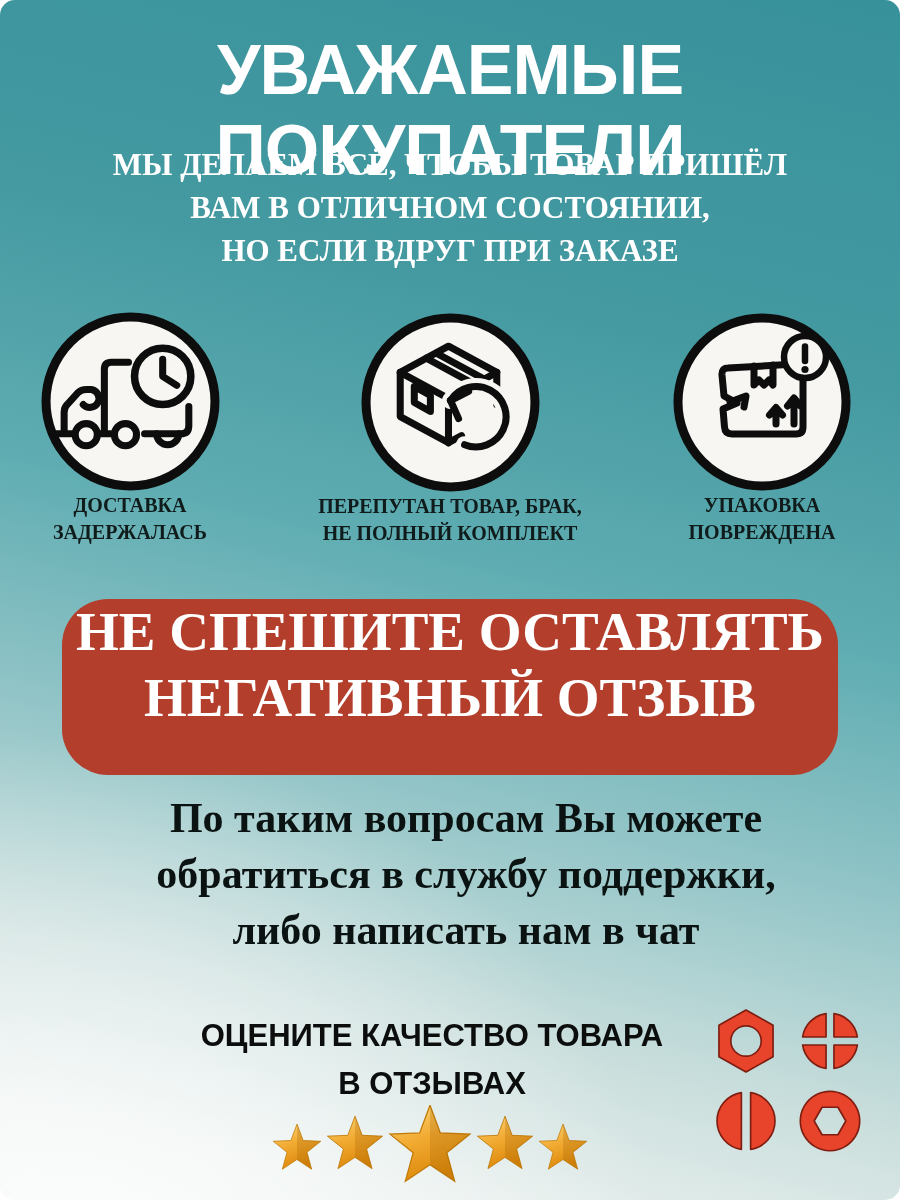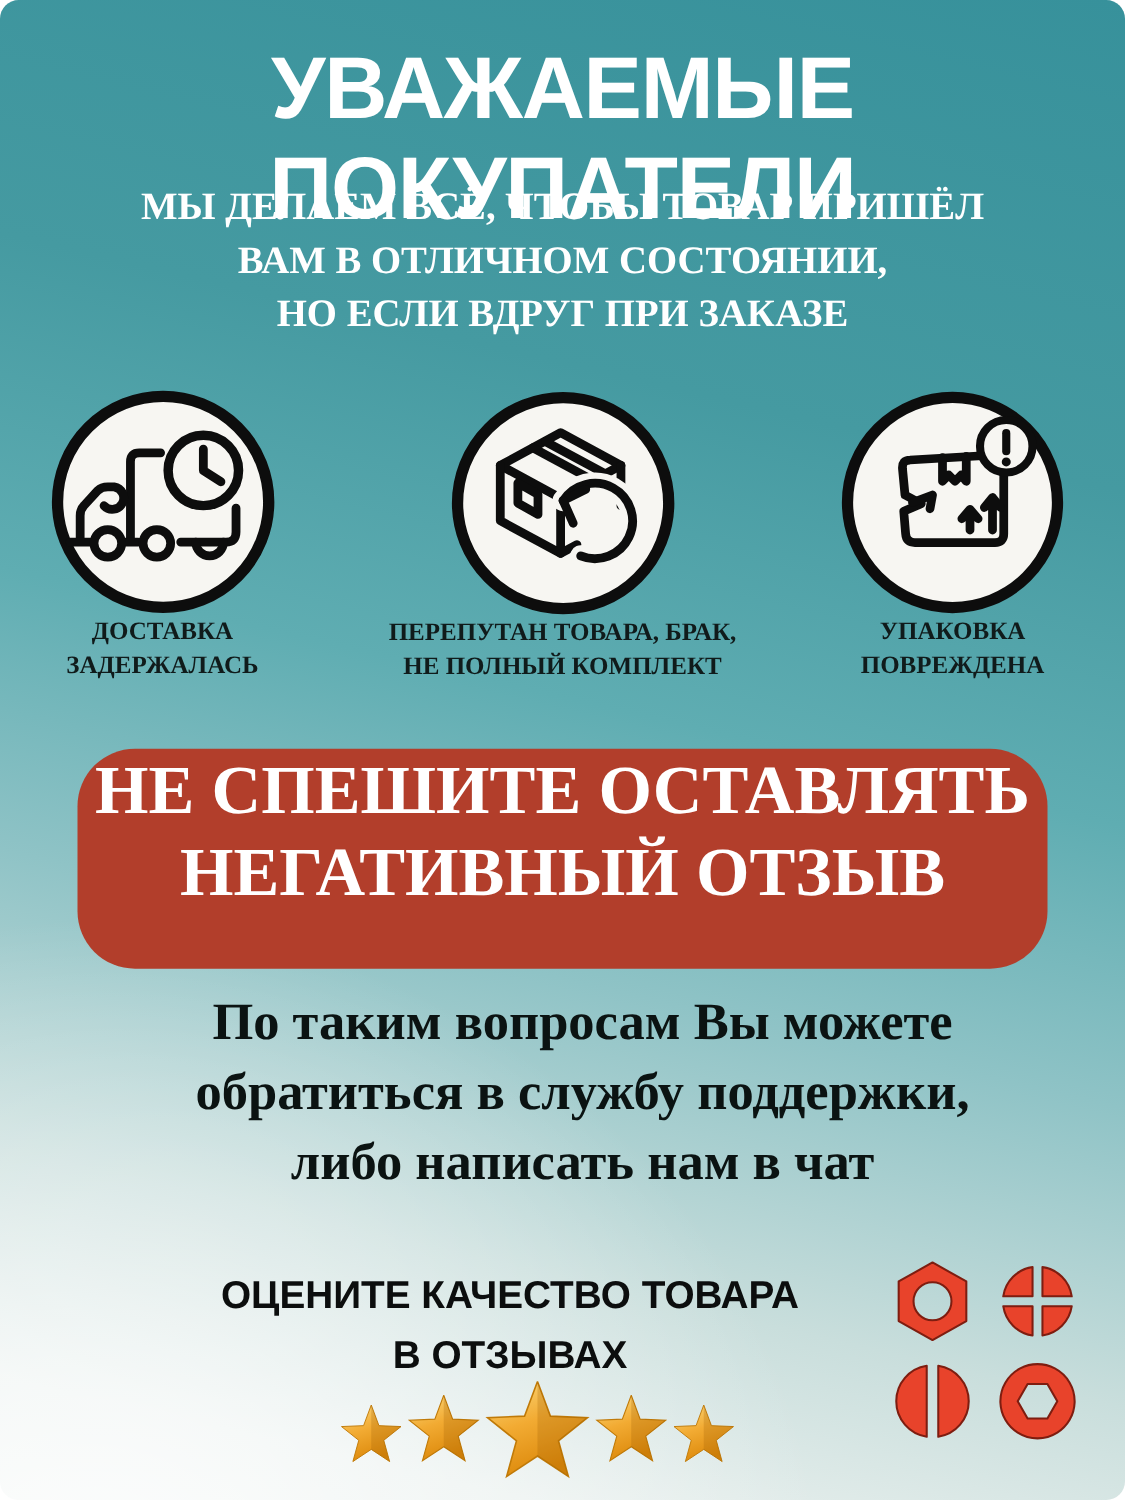--- a/index.html
+++ b/index.html
@@ -46,21 +46,21 @@
   .support{
     position:absolute;top:790px;left:16px;width:100%;
     text-align:center;color:#0b1312;
     font-family:"Liberation Serif",serif;
     font-weight:700;font-size:42px;line-height:56px;
   }
   .rate-heading{
     position:absolute;left:0;top:1012px;width:816px;
     text-align:center;color:#0c0e0e;
     font-family:"Liberation Sans",sans-serif;
-    font-weight:700;font-size:31px;line-height:48px;
+    font-weight:700;font-size:31px;line-height:48px;padding-left:24px;
   }
   .stars{
     position:absolute;left:262px;top:1098px;width:336px;height:90px;
     display:flex;align-items:flex-end;justify-content:center;gap:4px;
   }
   .star{display:block;}
   .star-s{width:50px;height:48px;margin-bottom:16px;}
   .star-m{width:58px;height:56px;margin-bottom:16px;}
   .star-l{width:84px;height:81px;margin-bottom:2px;}
   .logo{
@@ -131,21 +131,21 @@
       <g stroke="#f7f6f2" stroke-width="17" stroke-linecap="round" fill="none">
         <path d="M104 132 A30 30 0 1 0 90 88"></path>
       </g>
       <g stroke="#0d0d0d" stroke-width="7" stroke-linecap="round" stroke-linejoin="round" fill="none">
         <path d="M104 132 A30 30 0 1 0 90 88"></path>
         <path d="M90 88 L108 79"></path>
         <path d="M90 88 L98 106"></path>
       </g>
     </svg>
     <div class="caption">
-      <div>ПЕРЕПУТАН ТОВАРА, БРАК,</div>
+      <div>ПЕРЕПУТАН ТОВАР, БРАК,</div>
       <div>НЕ ПОЛНЫЙ КОМПЛЕКТ</div>
     </div>
   </div>
 
   <div class="issue issue3">
     <svg class="circle-icon" width="180" height="180" viewBox="0 0 180 180" fill="none">
       <circle cx="90" cy="90" r="84" fill="#f7f6f2" stroke="#0d0d0d" stroke-width="9"></circle>
       <g stroke="#0d0d0d" stroke-width="7" stroke-linecap="round" stroke-linejoin="round" fill="none">
         <path d="M56 56 L124 52 Q131 52 131 59 V115 Q131 122 124 122 H60 Q53 122 52.5 115 L51 97 L65 91 L52 84 L50 63 Q49.5 56 56 56 Z"></path>
         <path d="M58 90 L74 84 L72 95"></path>

